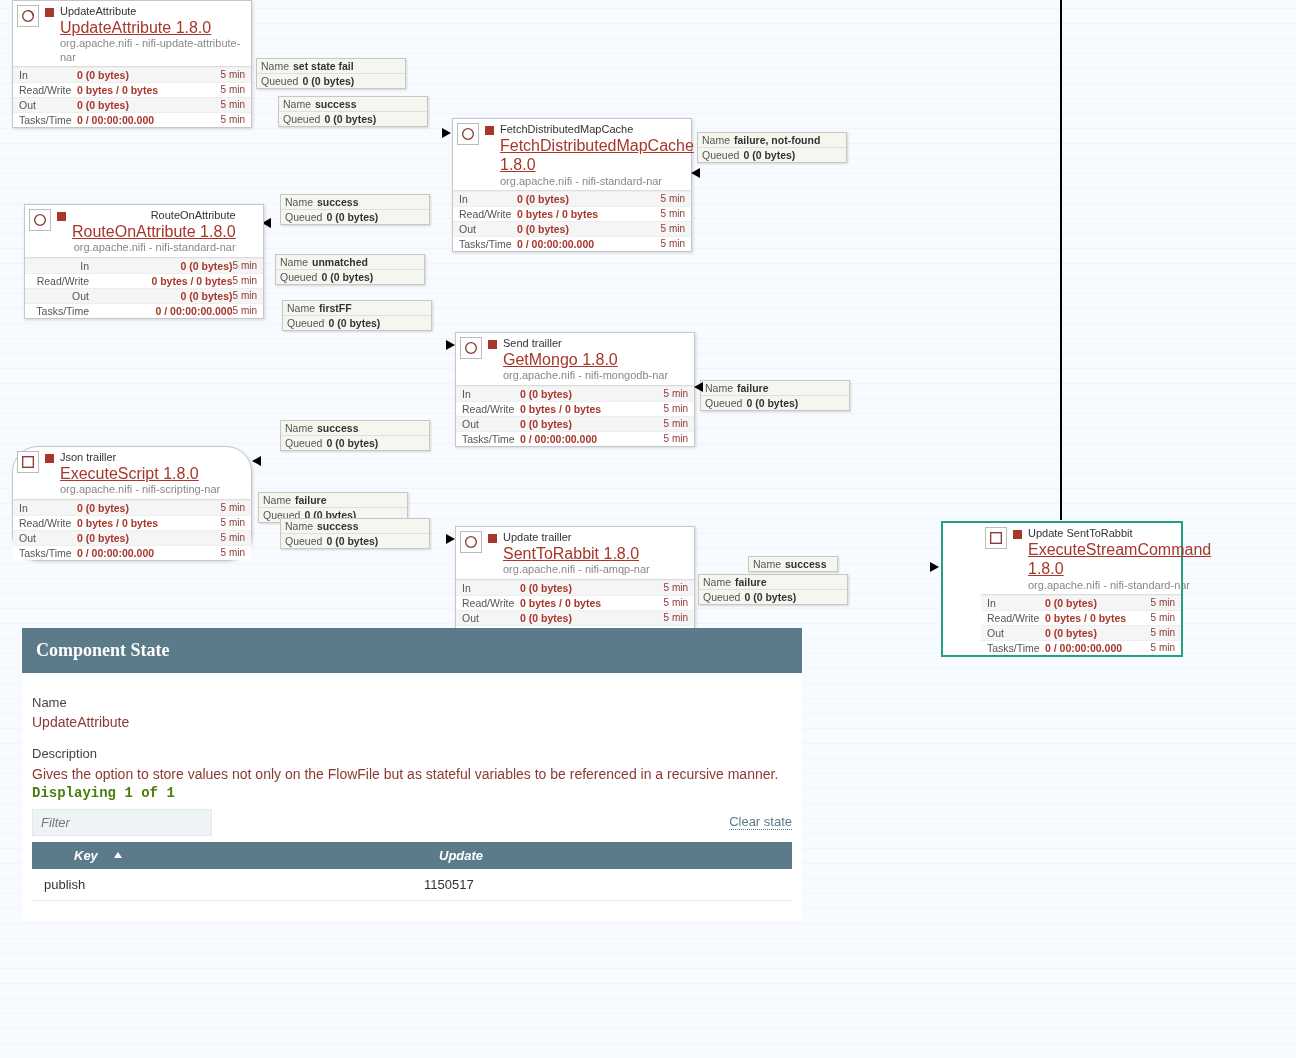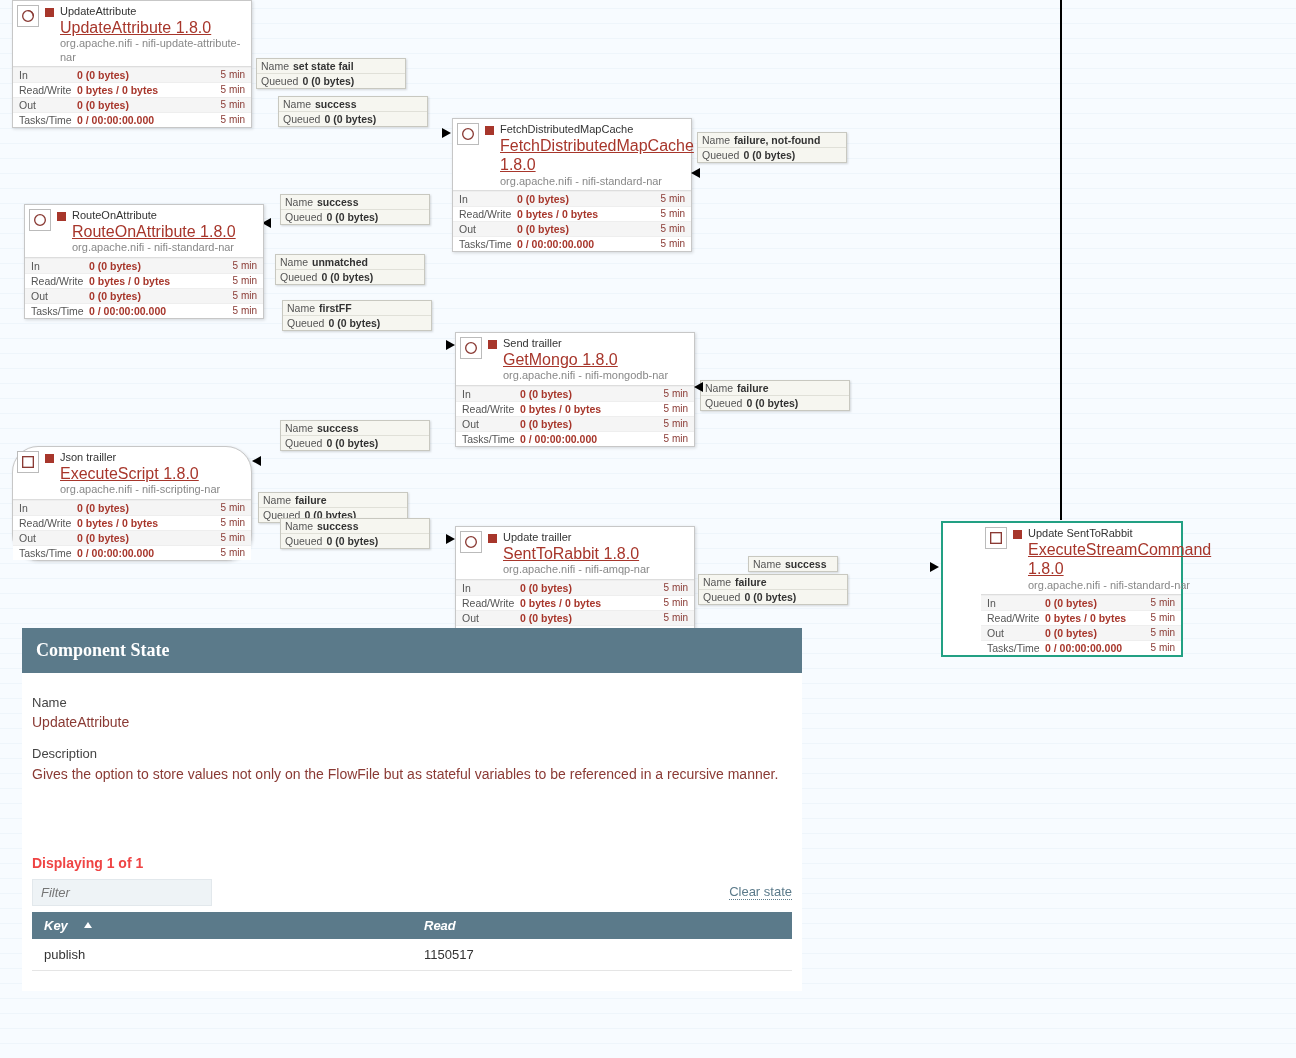--- a/index.html
+++ b/index.html
@@ -101,39 +101,39 @@
     font-size: 13px;
   }
   .dlg-titlebar {
     background: #5b7a8a; color: #fff; font-family: Georgia, serif;
     font-size: 18px; font-weight: bold; padding: 12px 14px;
   }
   .dlg-body { padding: 12px 10px 20px 10px; color: #333; }
   .dlg-label { color: #444; margin-top: 10px; }
   .dlg-value { color: #8a3a34; font-size: 14px; margin-top: 4px; }
   .dlg-desc { color: #8a3a34; font-size: 14px; margin-top: 4px; line-height: 1.4; }
-  .dlg-count { color: #ef4444; font-weight: bold; margin-top: 70px; font-size: 14px; }
+  .dlg-count { color: #4d7c0f; font-weight: bold; font-size: 14px; font-family: Liberation Mono, monospace; }
   .dlg-tools {
     display: flex; justify-content: space-between; align-items: center;
     margin-top: 8px;
   }
   .dlg-filter {
     width: 180px; padding: 5px 8px; border: 1px solid #e2e8ec;
     background: #eef3f6; color: #888; font-style: italic; font-size: 13px;
   }
   .dlg-clear {
     color: #5b7a8a; font-size: 13px; border-bottom: 1px dotted #5b7a8a;
     cursor: pointer;
   }
   .dlg-thead {
     display: flex; background: #5b7a8a; color: #fff; font-style: italic;
     font-weight: bold; font-size: 13px; margin-top: 6px;
   }
   .dlg-thead > div { padding: 6px 12px; }
-  .dlg-th-key { width: 50%; display:flex; align-items:center; gap:16px;}
+  .dlg-th-key { width: 50%; display:flex; align-items:center; gap:16px;margin-left:30px;}
   .dlg-th-val { width: 50%; }
   .dlg-tr {
     display: flex; border-bottom: 1px solid #e5e5e5; font-size: 13px;
   }
   .dlg-tr > div { padding: 8px 12px; width: 50%; }
   .sort-asc {
     width:0;height:0;border-left:4px solid transparent;
     border-right:4px solid transparent;border-bottom:6px solid #fff;
   }
 </style>
@@ -260,21 +260,21 @@
         <span class="cl">Name</span>
         <span class="cv">success</span>
       </div>
     <div class="crow">
         <span class="cl">Queued</span>
         <span class="cv">0 (0 bytes)</span>
       </div>
   </div>
   <div class="arrow left" style="left:262px; top:218px;"></div>
 
-  <div class="proc" style="left:24px; top:204px;">
+  <div class="proc" style="left:24px; top:204px;text-align:right;">
     <div class="proc-head">
       <span class="proc-icon">
           <svg viewBox="0 0 24 24">
             <circle cx="12" cy="12" r="8" fill="none" stroke="#8a3a34" stroke-width="2"></circle>
           </svg>
         </span>
       <span class="stop-sq"></span>
       <div class="proc-titles">
         <div class="proc-name">RouteOnAttribute</div>
         <div class="proc-type">RouteOnAttribute 1.8.0</div>
@@ -558,20 +558,20 @@
     <div class="dlg-count">Displaying 1 of 1</div>
     <div class="dlg-tools">
       <input class="dlg-filter" placeholder="Filter" style="">
       <span class="dlg-clear">Clear state</span>
     </div>
     <div class="dlg-thead">
       <div class="dlg-th-key">
           <span>Key</span>
           <span class="sort-asc"></span>
         </div>
-      <div class="dlg-th-val">Read</div>
+      <div class="dlg-th-val">Update</div>
     </div>
     <div class="dlg-tr">
       <div>publish</div>
       <div>1150517</div>
     </div>
   </div>
 </div>
 
 </body></html>

